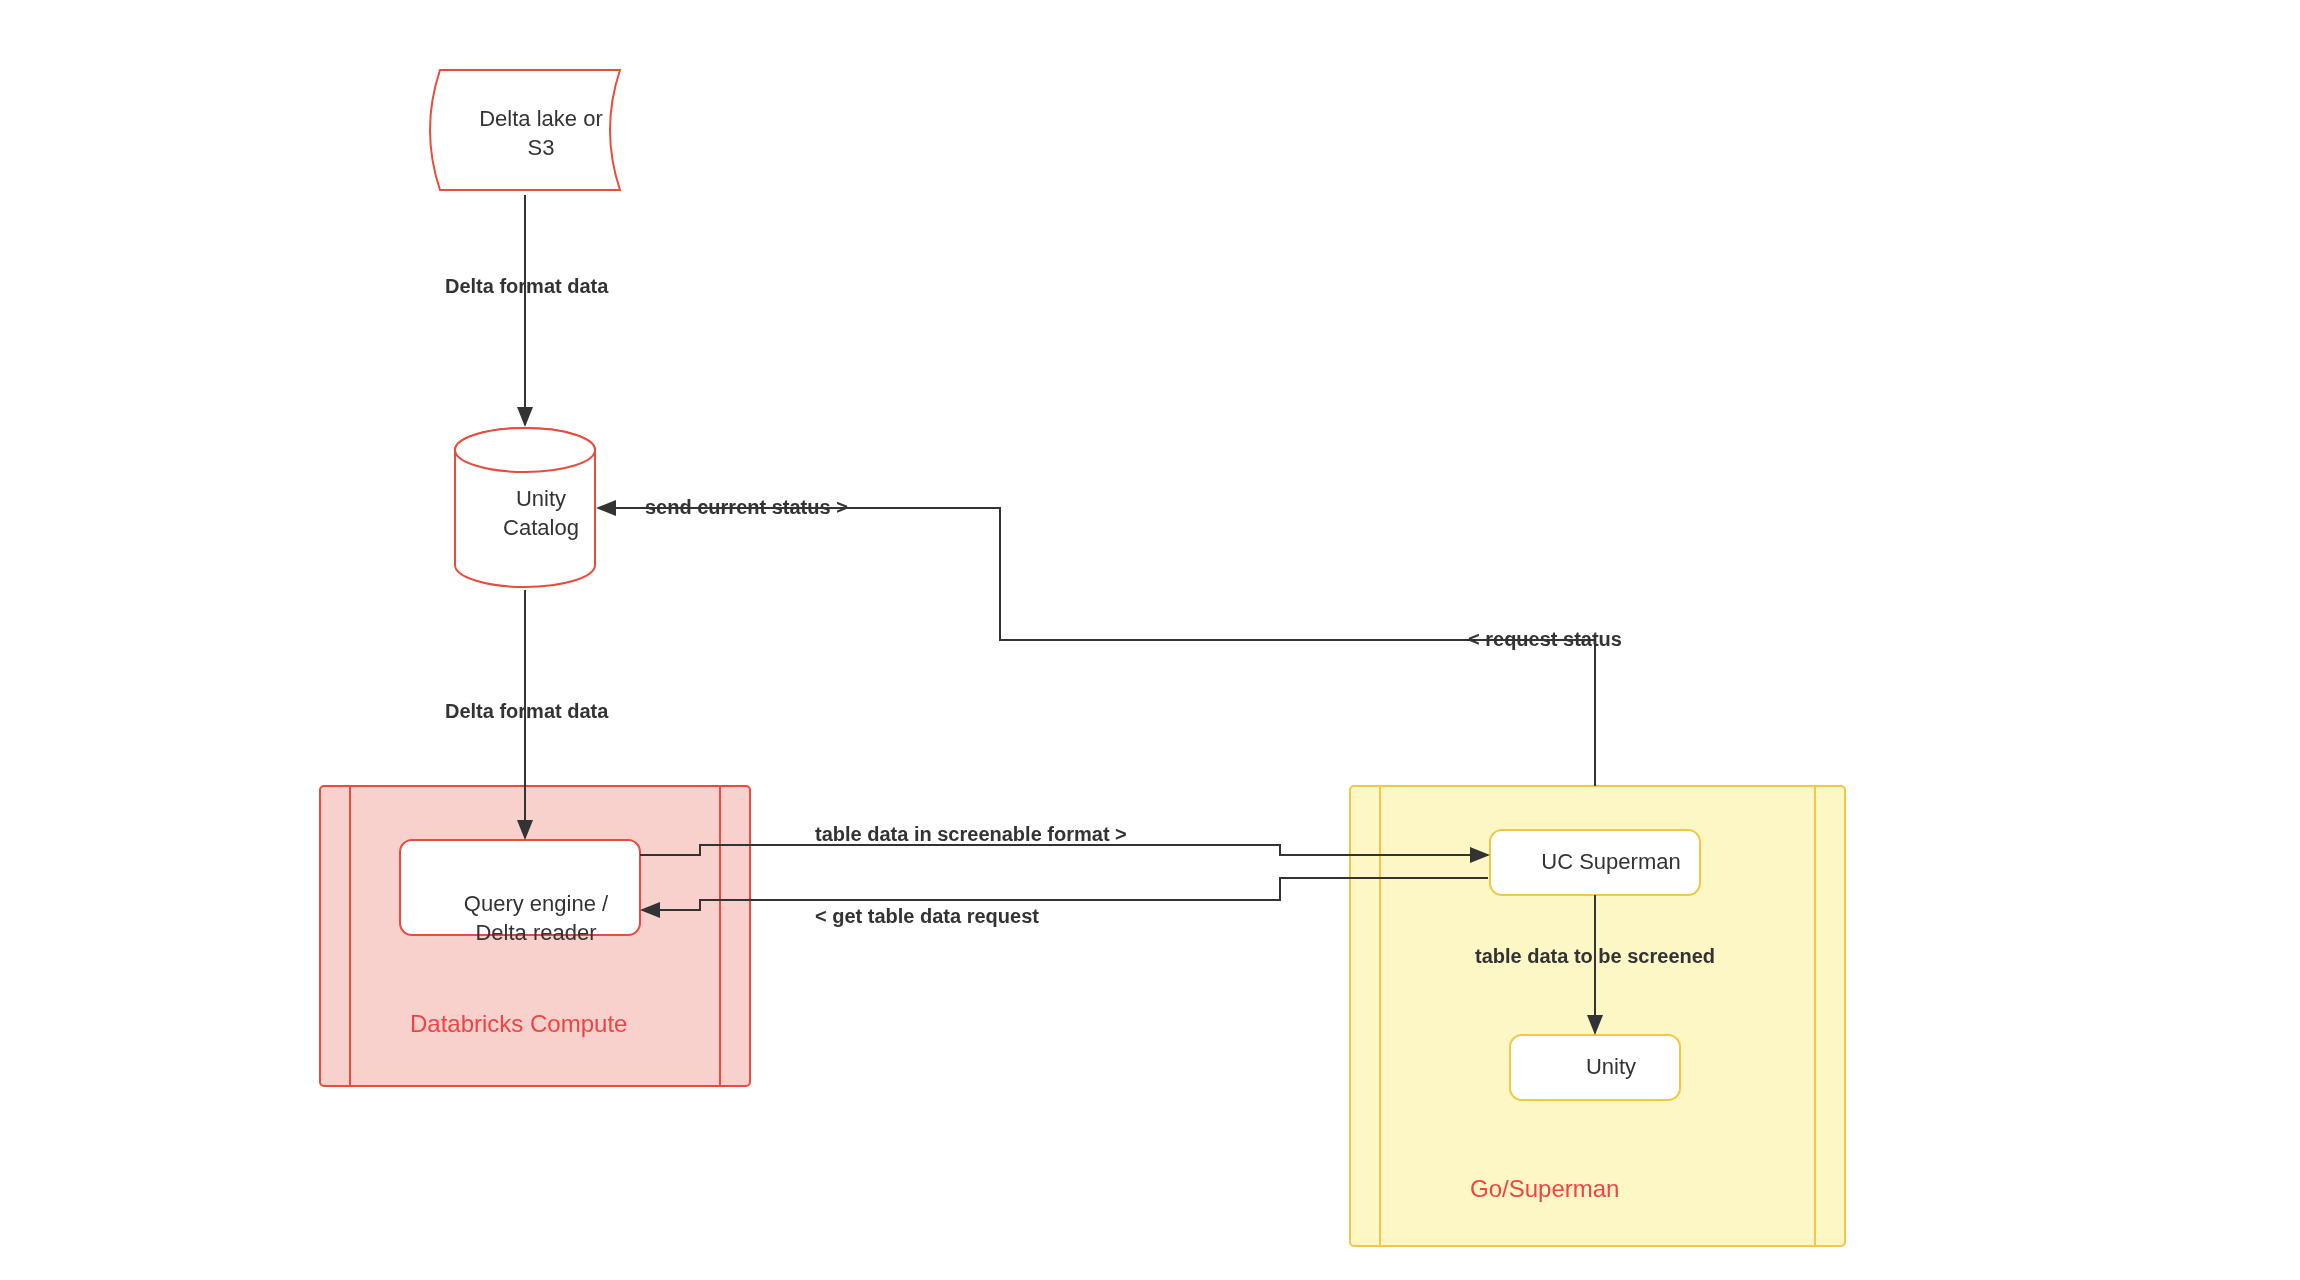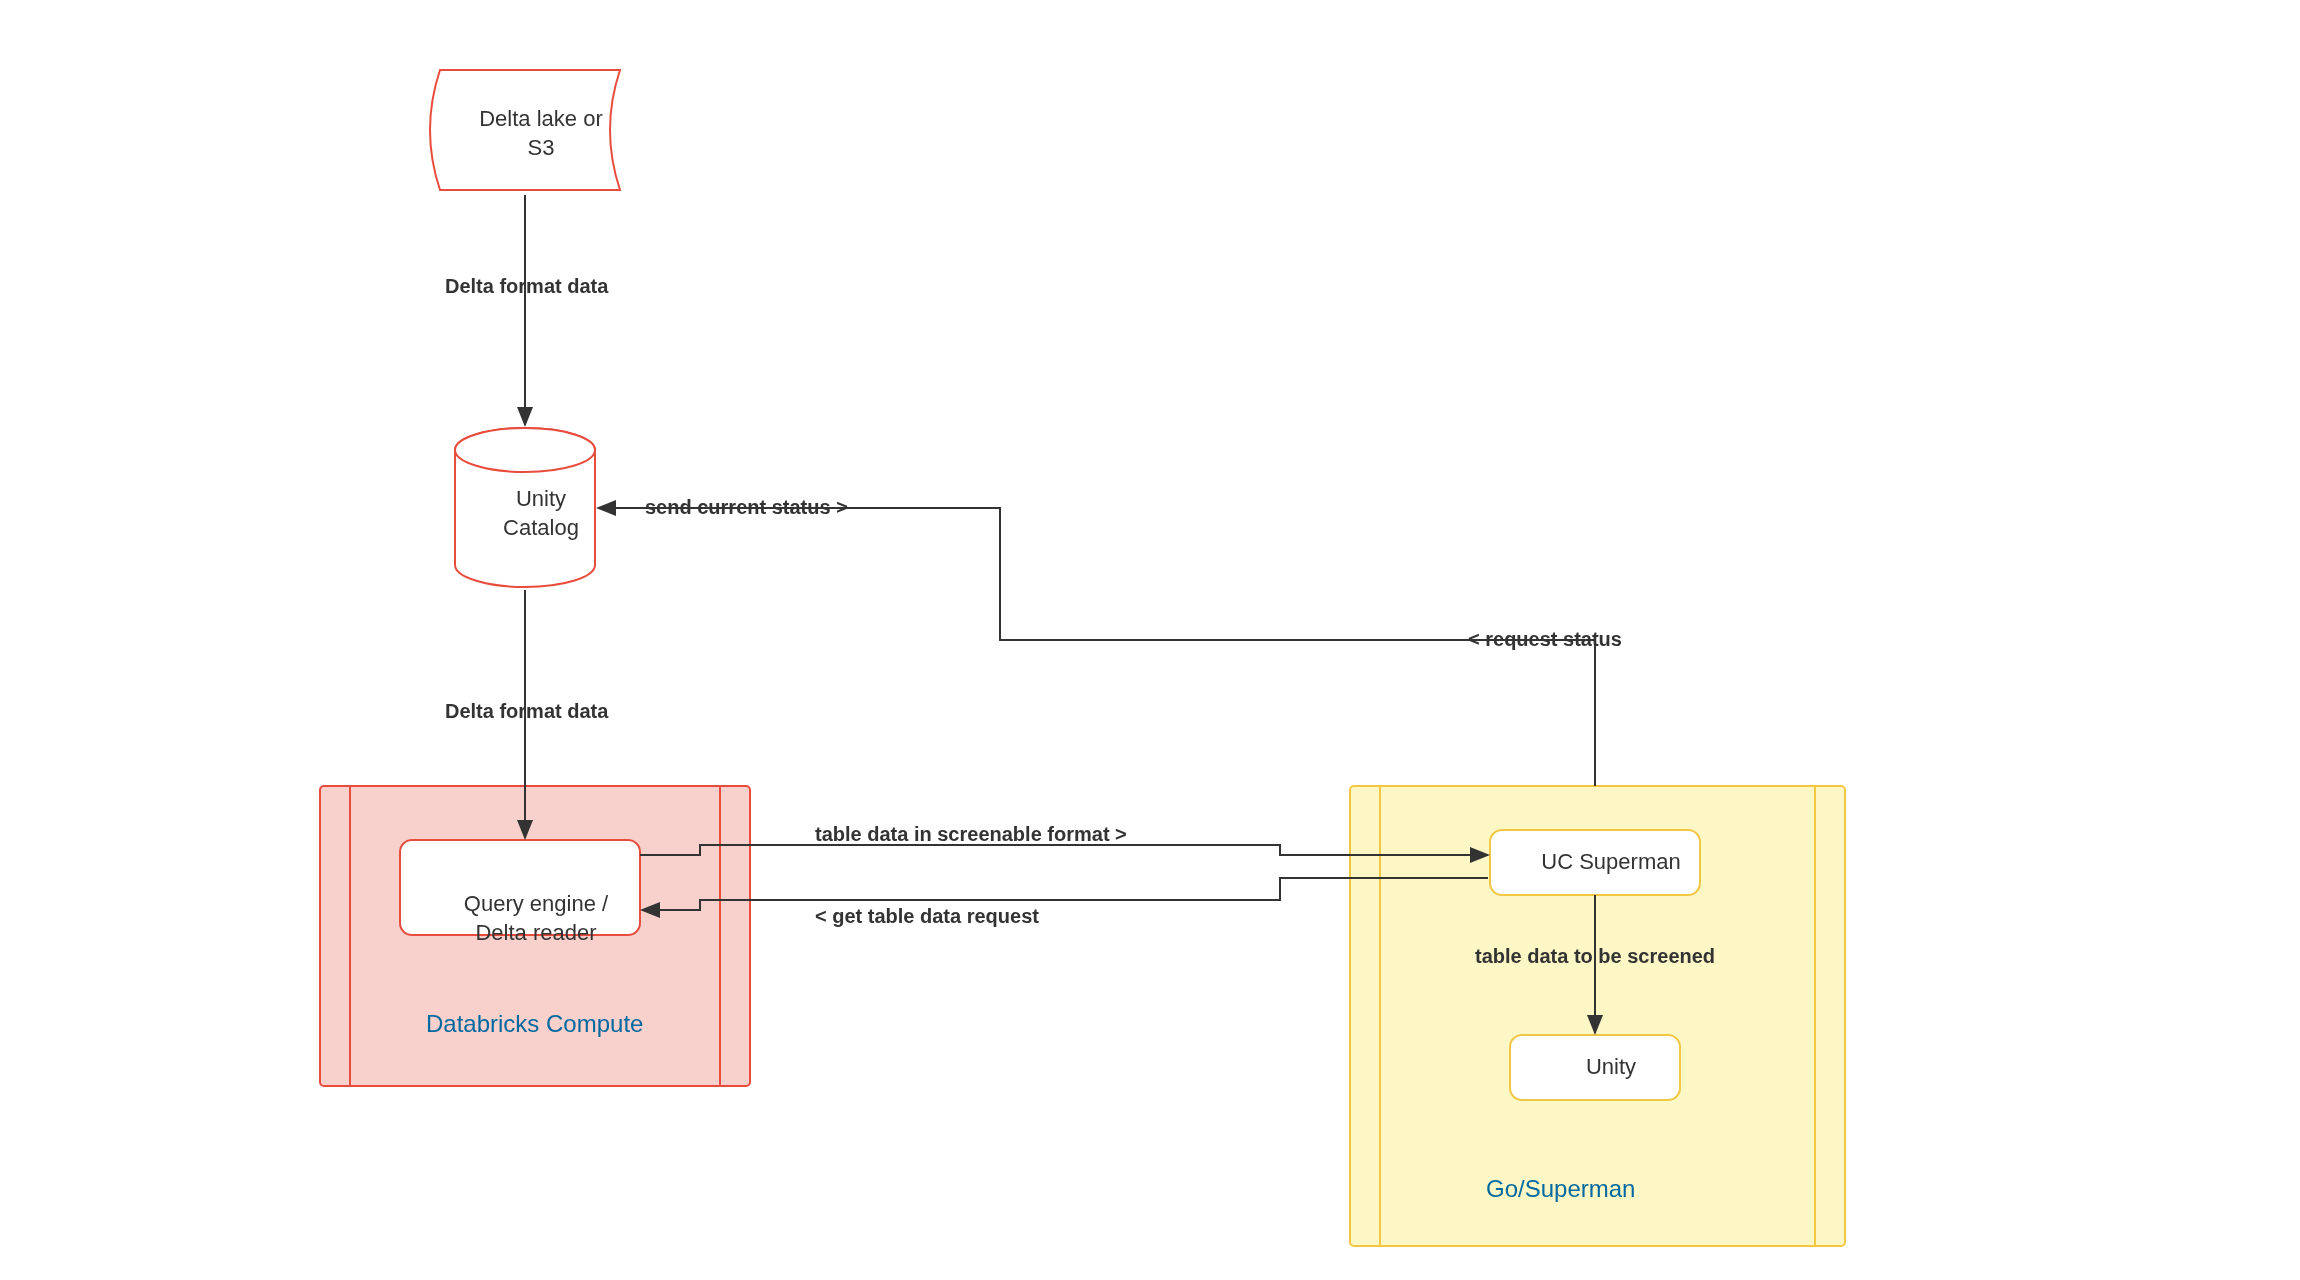--- a/index.html
+++ b/index.html
@@ -29,22 +29,21 @@
       position: absolute;
       font-size: 22px;
       color: #333;
       text-align: center;
       line-height: 1.3;
       margin-left: 16px;
     }
     .container-label {
       position: absolute;
       font-size: 24px;
-      color: #0369a1;
-      margin-left: 16px;
+      color: #ef4444;
     }
   </style>
 </head>
 <body>
 
 <div class="canvas">
 
   <svg width="2300" height="1280" style="position:absolute;left:0;top:0;">
     <defs>
       <marker id="arrowhead" markerWidth="10" markerHeight="8" refX="9" refY="4" orient="auto">

